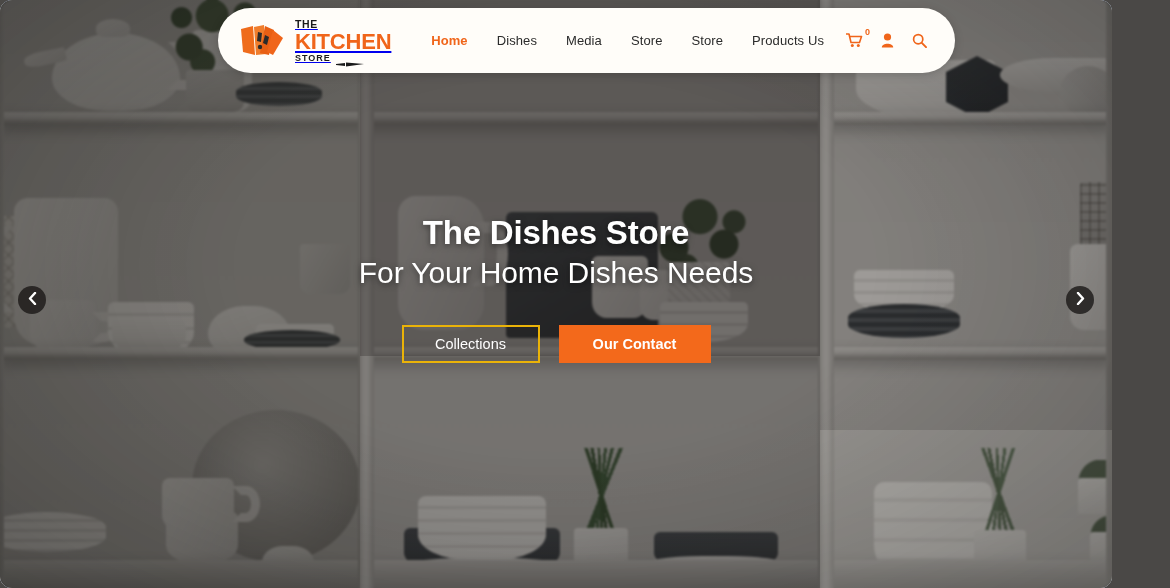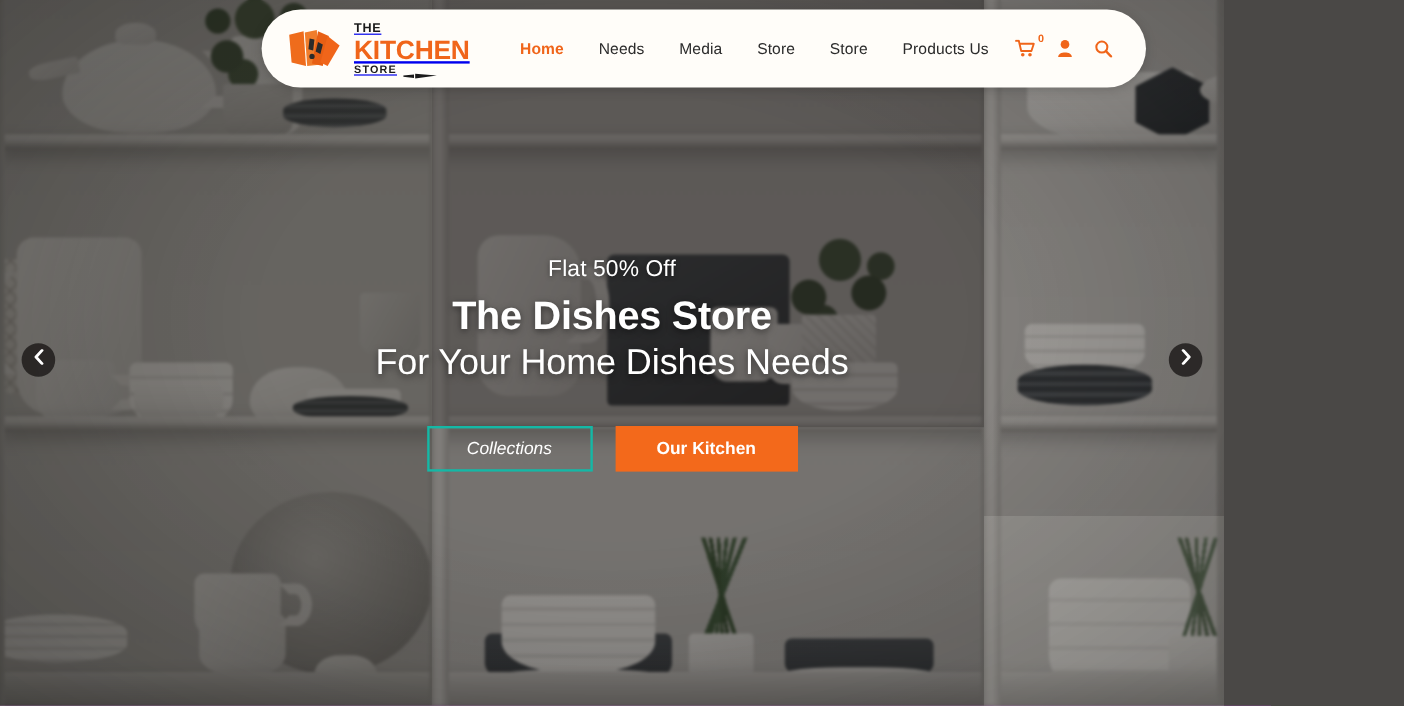--- a/index.html
+++ b/index.html
@@ -6,23 +6,24 @@
   * { box-sizing: border-box; margin: 0; padding: 0; }
   html, body {
     width: 1170px; height: 588px;
     overflow: hidden;
     font-family: "Liberation Sans", sans-serif;
     background: #4a4846;
   }
 
   .stage {
     position: relative;
-    width: 1020px; height: 588px;
+    width: 1112px; height: 588px;
     overflow: hidden;
-    background: #d946ef;
+    background: #3b82f6;
+    border-radius: 12px;
   }
 
   
   .photo { position: absolute; inset: 0; overflow: hidden; }
 
   .wall {
     position: absolute; inset: 0;
     background:
       linear-gradient(180deg, #b9b6b2 0%, #c2bfbb 30%, #bdbab6 60%, #c6c3bf 100%);
   }
@@ -339,21 +340,21 @@
   }
   .cta-row {
     display: flex; justify-content: center; gap: 19px; margin-top: 34px;
   }
   .btn {
     font-size: 14.5px; cursor: pointer; white-space: nowrap;
     display:flex; align-items:center; justify-content:center;
   }
   .btn-outline {
     width: 138px; height: 38px;
-    border: 2px solid #14b8a6; background: transparent; color: #ffffff; font-style: italic;
+    border: 2px solid #eab308; background: transparent; color: #ffffff;
   }
   .btn-solid {
     width: 152px; height: 38px;
     border: none; background: #f3691b; color: #ffffff; font-weight: 700;
   }
 
   
   .arrow {
     position: absolute; top: 286px; width: 28px; height: 28px;
     border-radius: 50%; background: rgba(28,26,24,.82);
@@ -477,21 +478,21 @@
               <path d="M0 3 L9 2 L9 5 L0 4 Z" fill="#1a1a1a"></path>
               <path d="M10 1.5 L28 3 L10 5.5 Z" fill="#1a1a1a"></path>
             </svg>
           </span>
         </div>
       </span>
     </a>
 
     <nav class="nav">
       <a href="#" class="active">Home</a>
-      <a href="#">Needs</a>
+      <a href="#">Dishes</a>
       <a href="#">Media</a>
       <a href="#">Store</a>
       <a href="#">Store</a>
       <a href="#">Products Us</a>
     </nav>
 
     <div class="header-icons">
       <span class="hicon">
         <svg width="17" height="15" viewBox="0 0 17 15">
           <path d="M0.5 1 H3 L5 9.5 H13.5 L15.5 3.5 H4" stroke="#f0651a" stroke-width="1.6" fill="none" stroke-linecap="round" stroke-linejoin="round"></path>
@@ -509,26 +510,25 @@
       <span class="hicon">
         <svg width="15" height="15" viewBox="0 0 15 15">
           <circle cx="6.2" cy="6.2" r="4.6" stroke="#f0651a" stroke-width="1.7" fill="none"></circle>
           <line x1="9.8" y1="9.8" x2="14" y2="14.2" stroke="#f0651a" stroke-width="1.9" stroke-linecap="round"></line>
         </svg>
       </span>
     </div>
   </div>
 
   <div class="hero">
-    <div class="kicker">Flat 50% Off</div>
     <div class="title">The Dishes Store</div>
     <div class="subtitle">For Your Home Dishes Needs</div>
     <div class="cta-row">
       <button class="btn btn-outline">Collections</button>
-      <button class="btn btn-solid">Our Kitchen</button>
+      <button class="btn btn-solid">Our Contact</button>
     </div>
   </div>
 
   <div class="arrow arrow-prev">
     <span>
       <svg width="9" height="13" viewBox="0 0 9 13">
         <path d="M7 1 L2 6.5 L7 12" stroke="#ffffff" stroke-width="2.4" fill="none" stroke-linecap="round" stroke-linejoin="round"></path>
       </svg>
     </span>
   </div>

